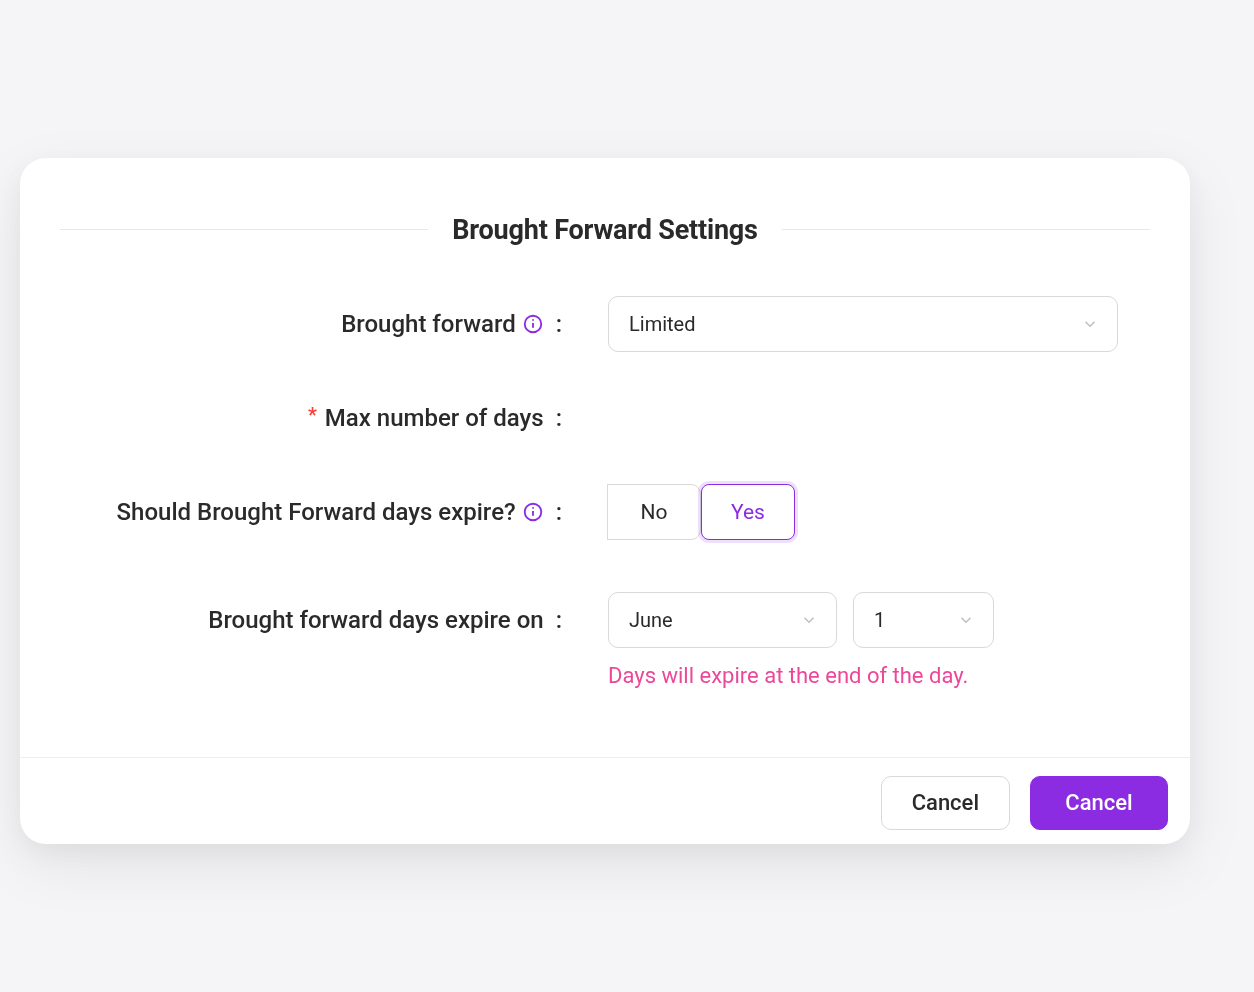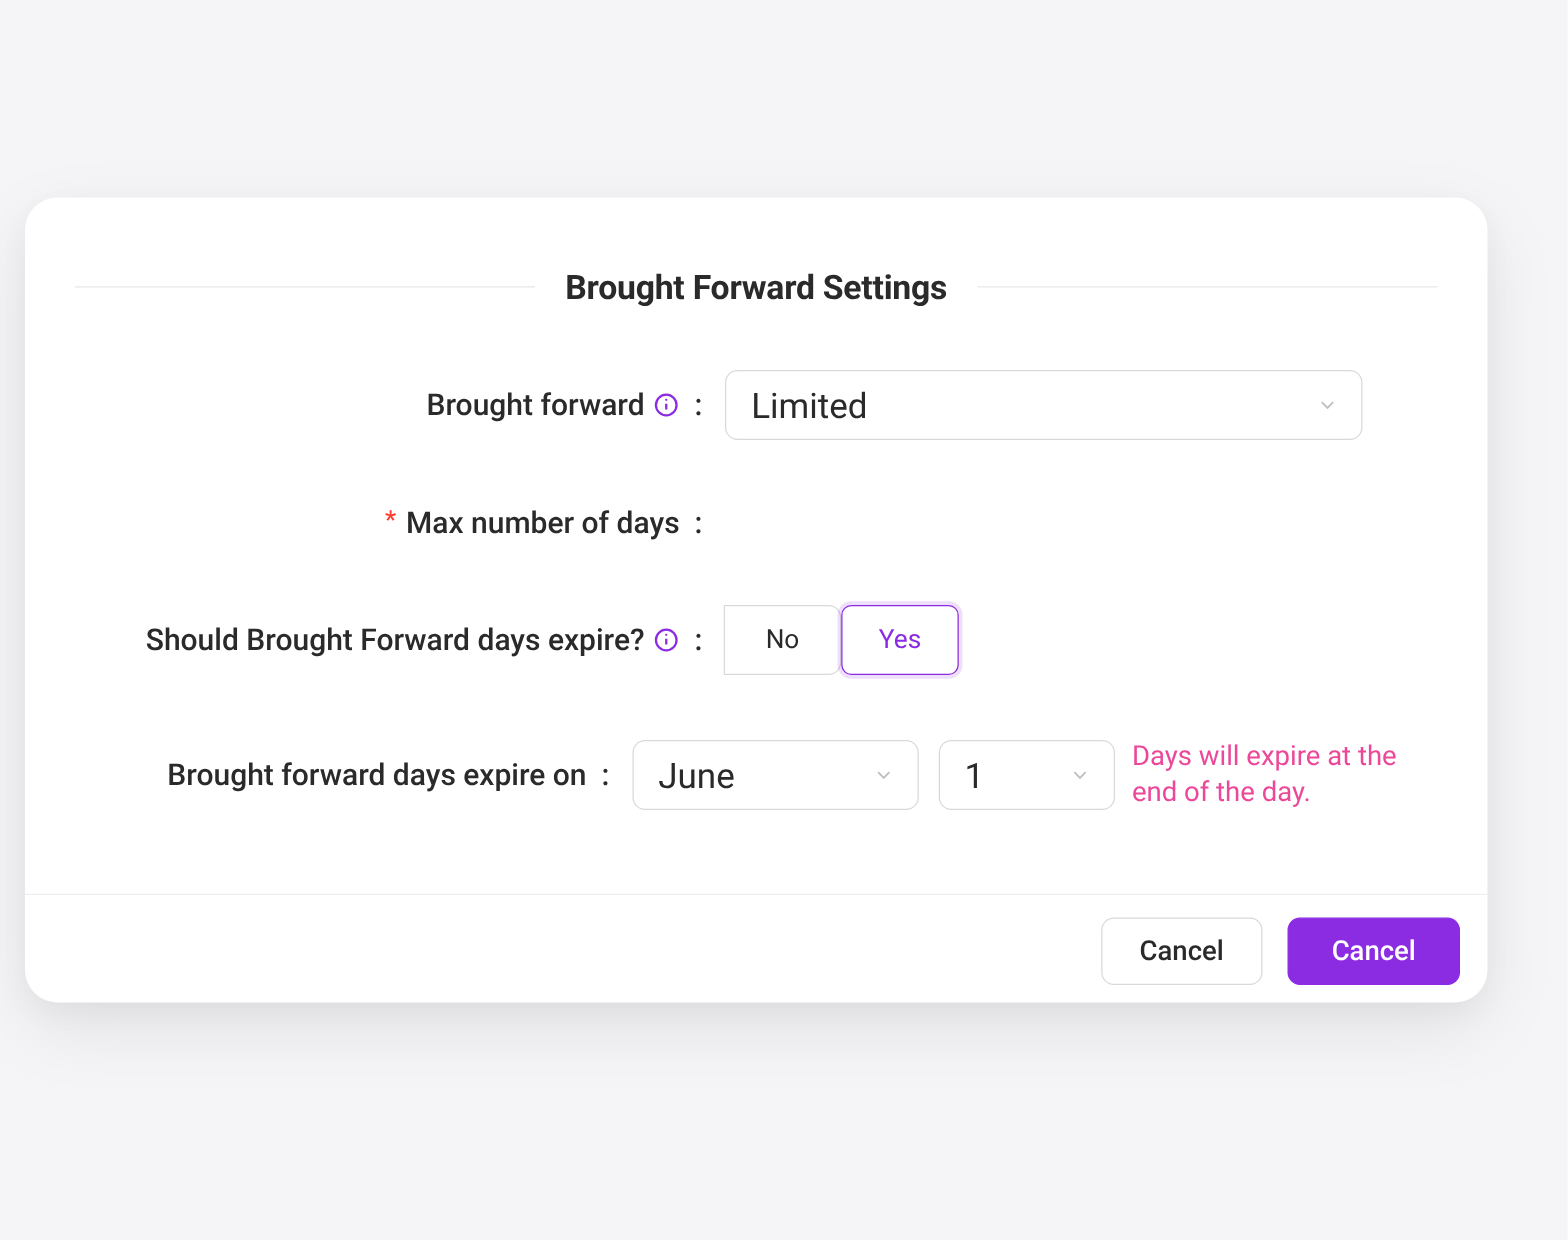--- a/index.html
+++ b/index.html
@@ -61,20 +61,21 @@
       z-index: 1;
       letter-spacing: -0.2px;
     }
     .modal-body {
       padding: 50px 36px 66px 36px;
     }
     .form-row {
       display: flex;
       align-items: center;
       margin-bottom: 52px;
+      gap: 28px;
     }
     .form-row.expire-on {
       margin-bottom: 0;
       align-items: flex-start;
     }
     .form-label-col {
       width: 506px;
       display: flex;
       justify-content: flex-end;
       align-items: center;
@@ -100,42 +101,42 @@
       font-weight: 500;
     }
     .form-control-col {
       padding-left: 18px;
       display: flex;
       align-items: center;
     }
     .form-control-col-stack {
       padding-left: 18px;
       display: flex;
-      flex-direction: row;
+      flex-direction: column;
       gap: 14px;
     }
     .info-icon {
       display: inline-flex;
       align-items: center;
       justify-content: center;
     }
     .info-icon svg {
       width: 22px;
       height: 22px;
     }
     .select {
       position: relative;
       height: 56px;
       border: 1px solid #d9d9d9;
       border-radius: 10px;
       background: #fff;
       display: flex;
       align-items: center;
       padding: 0 44px 0 20px;
-      font-size: 28px;
+      font-size: 20px;
       color: #2a2a2a;
       cursor: pointer;
     }
     .select.wide { width: 510px; }
     .select.month { width: 229px; }
     .select.day { width: 141px; }
     .select .chevron {
       position: absolute;
       right: 18px;
       top: 50%;

